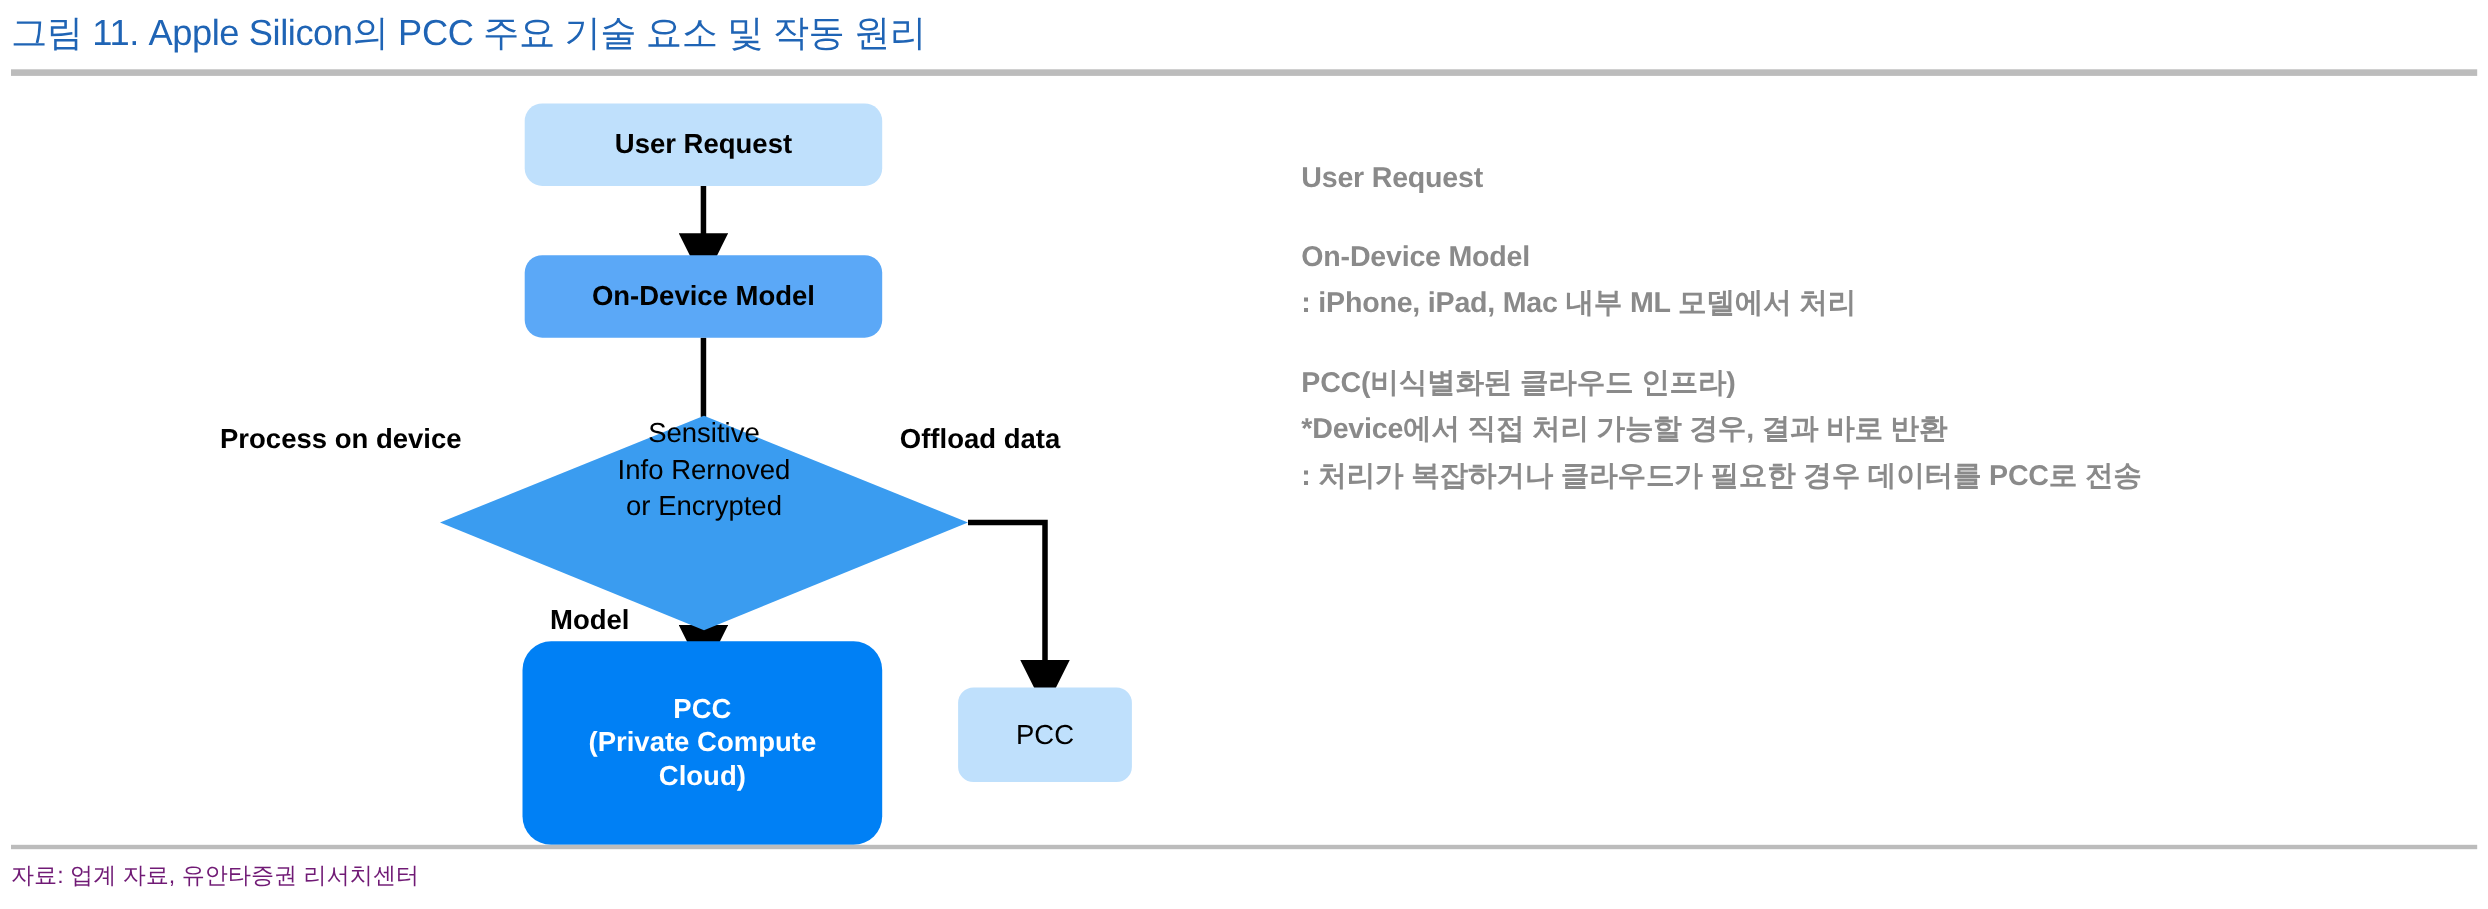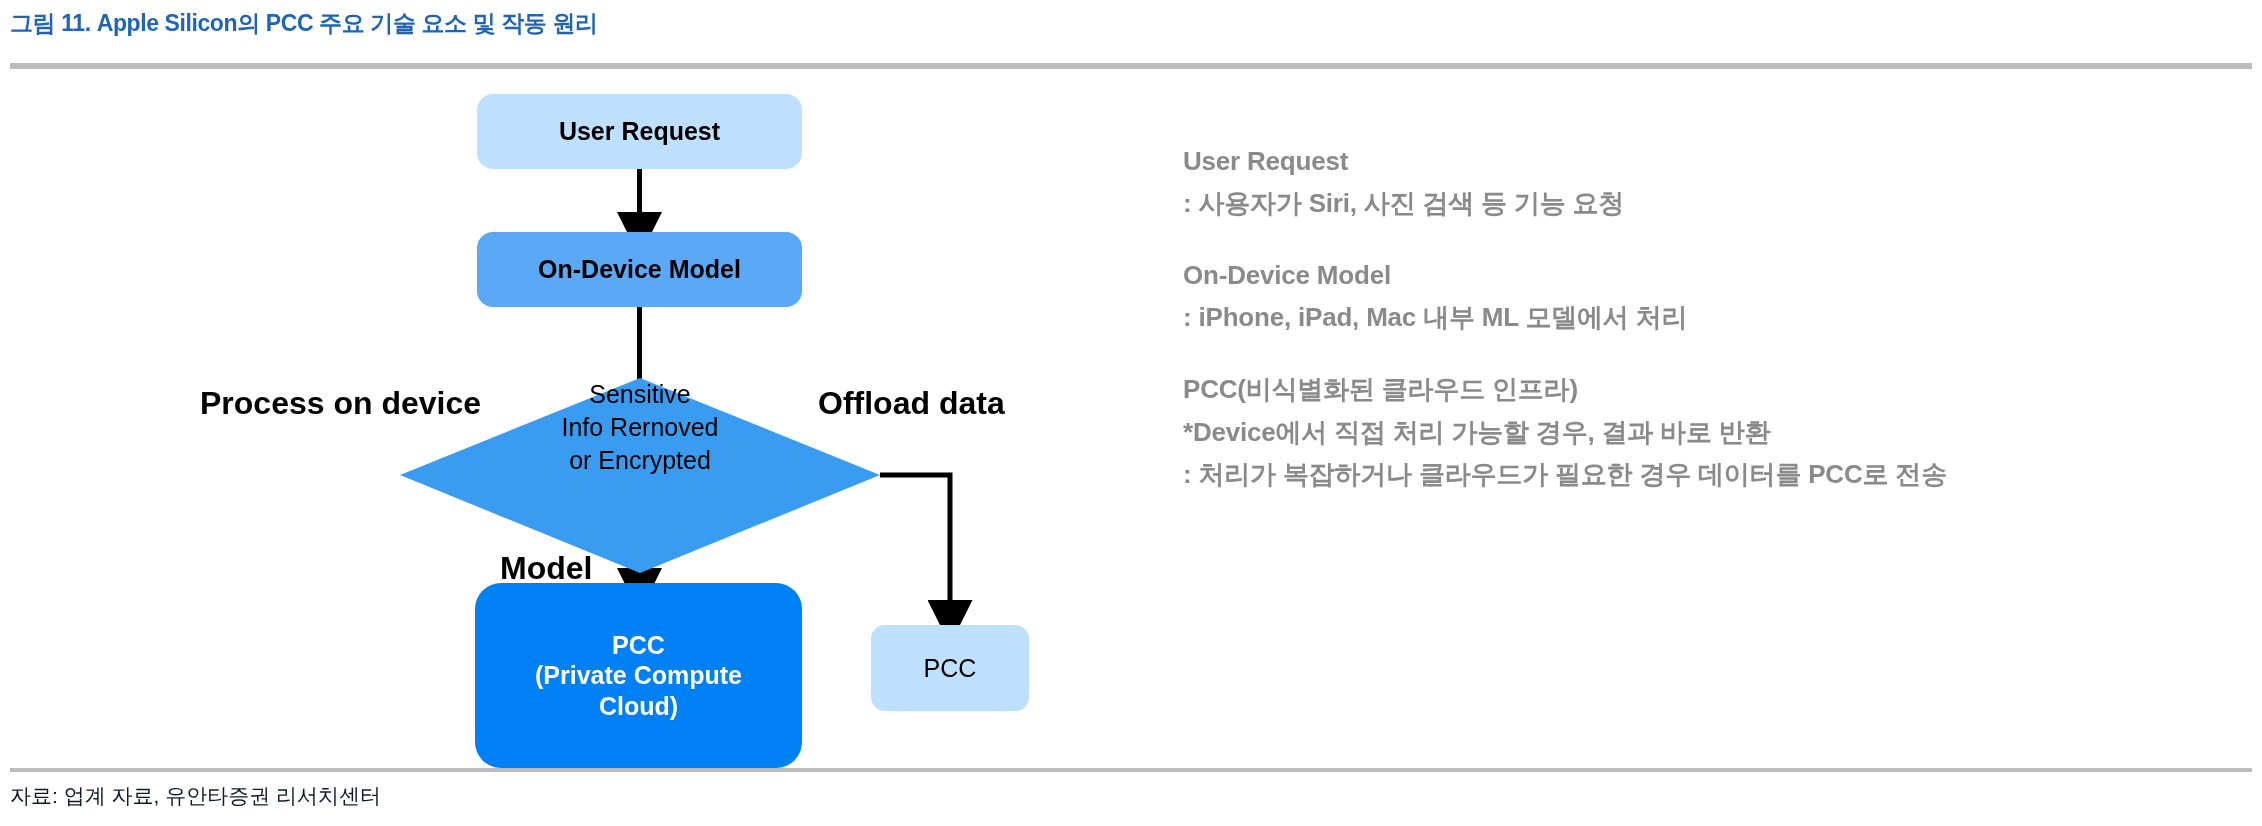--- a/index.html
+++ b/index.html
@@ -17,22 +17,22 @@
     height: 826px;
     background: #ffffff;
     overflow: hidden;
   }
 
   
   .fig-title {
     position: absolute;
     left: 10px;
     top: 8px;
-    font-size: 23px;
-    font-weight: bold;
+    font-size: 33px;
+    font-weight: normal;
     color: #1f64b5;
     letter-spacing: -0.4px;
     white-space: nowrap;
   }
 
   
   .rule {
     position: absolute;
     left: 10px;
     width: 2242px;
@@ -40,21 +40,21 @@
   }
   .rule-top { top: 63px; height: 6px; }
   .rule-bottom { top: 768px; height: 4px; }
 
   
   .footer-note {
     position: absolute;
     left: 10px;
     top: 782px;
     font-size: 21px;
-    color: #0f172a;
+    color: #701a75;
     white-space: nowrap;
   }
 
   
   .flow {
     position: absolute;
     left: 0;
     top: 63px;
     width: 1160px;
     height: 705px;
@@ -130,21 +130,21 @@
     font-size: 25px;
     font-weight: normal;
     color: #000000;
     line-height: 1.32;
     pointer-events: none;
   }
 
   
   .edge-label {
     position: absolute;
-    font-size: 32px;
+    font-size: 25px;
     font-weight: bold;
     color: #000000;
     white-space: nowrap;
   }
   .edge-process-on-device { left: 200px; top: 322px; }
   .edge-offload-data      { left: 818px; top: 322px; }
   .edge-result            { left: 500px; top: 487px; }
 
   
   .panel {
@@ -227,21 +227,20 @@
 
     <div class="edge-label edge-offload-data">Offload data</div>
 
     <div class="edge-label edge-result">Model</div>
   </div>
 
   <div class="panel">
 
     <div class="panel-block">
       <div class="panel-line">User Request</div>
-      <div class="panel-line">: 사용자가 Siri, 사진 검색 등 기능 요청</div>
     </div>
 
     <div class="panel-block">
       <div class="panel-line">On-Device Model</div>
       <div class="panel-line">: iPhone, iPad, Mac 내부 ML 모델에서 처리</div>
     </div>
 
 
     <div class="panel-block">
       <div class="panel-line">PCC(비식별화된 클라우드 인프라)</div>

